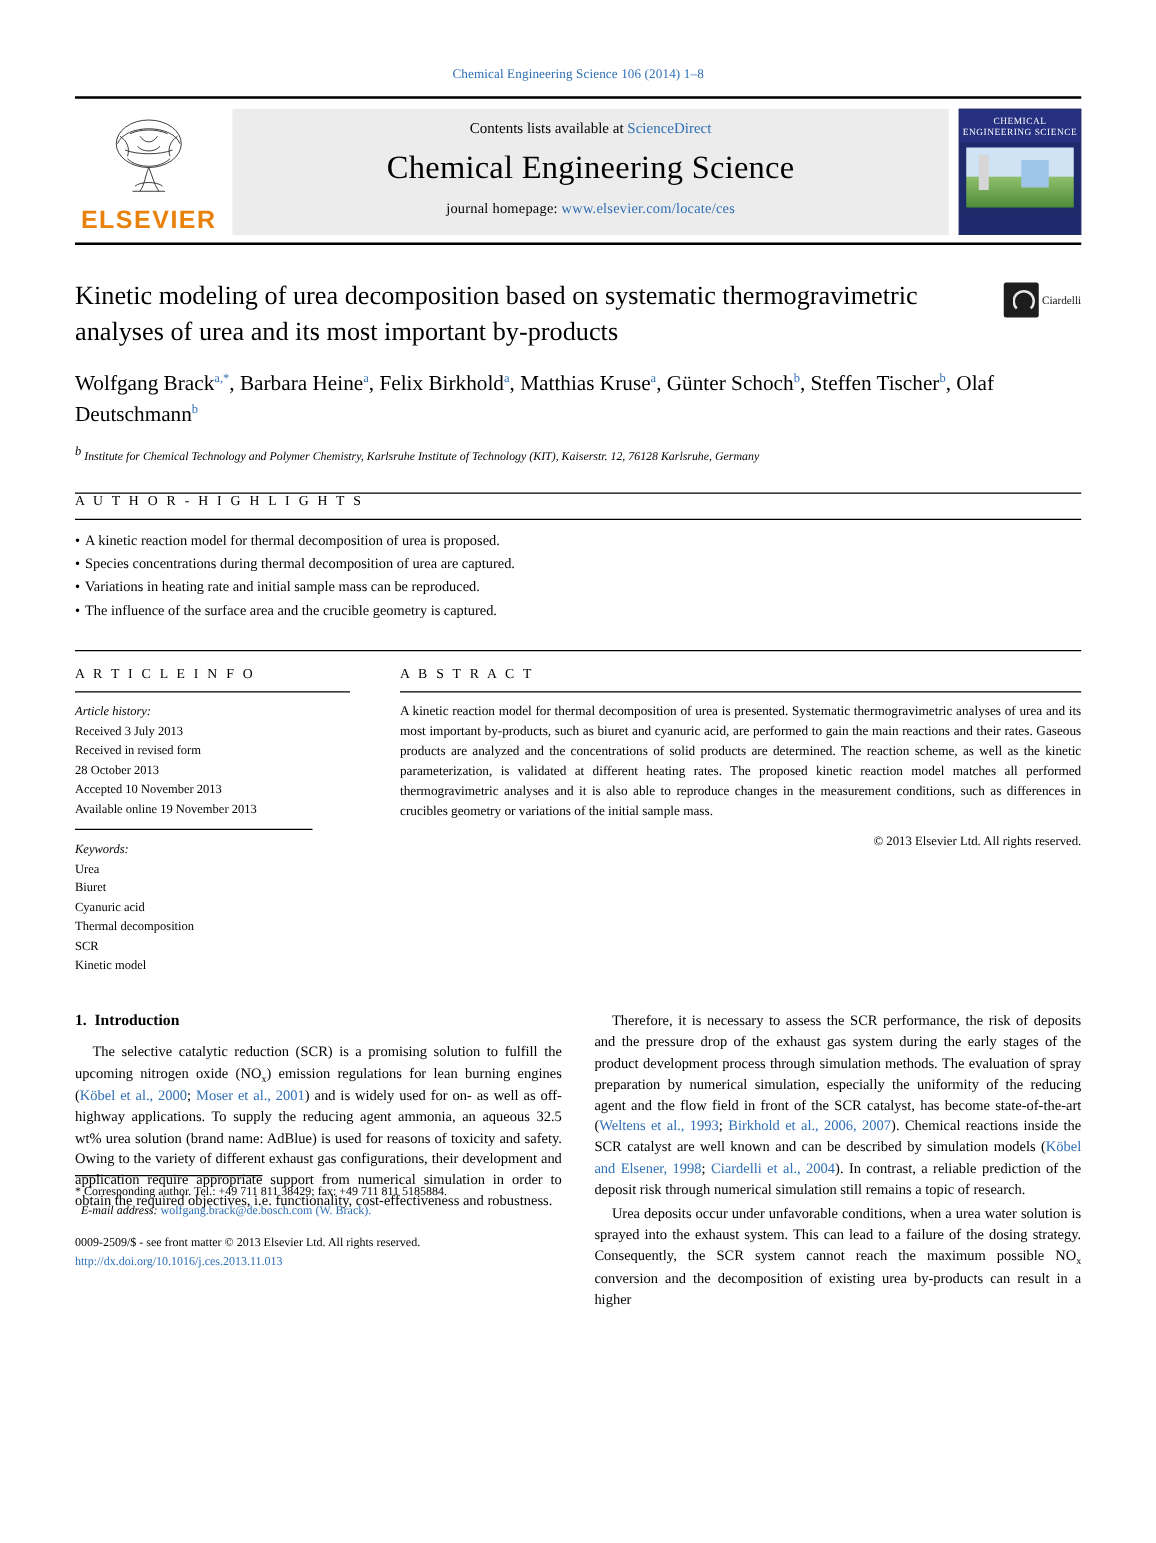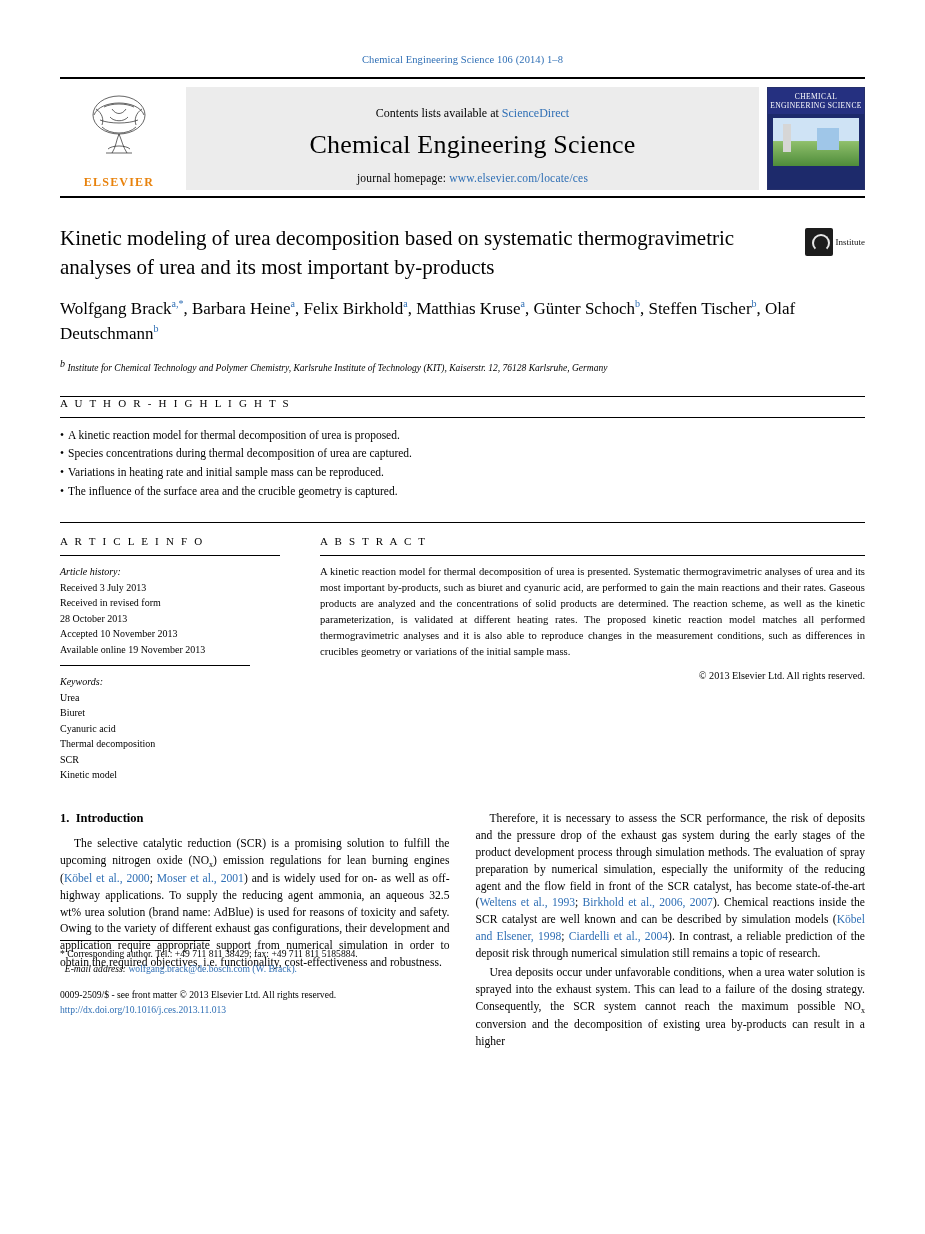--- a/index.html
+++ b/index.html
@@ -48,34 +48,34 @@
     width: 118px;
     flex: 0 0 118px;
     display: flex;
     flex-direction: column;
     align-items: center;
     justify-content: flex-start;
     padding-top: 2px;
   }
   .tree-svg { display:block; }
   .elsevier-word {
-    font-family: Liberation Serif, serif;
+    font-family: Liberation Sans, sans-serif;
     color: #e8820c;
-    font-size: 12px;
+    font-size: 20px;
     letter-spacing: 1.2px;
     font-weight: bold;
-    margin-top: 12px;
+    margin-top: 2px;
   }
   .masthead-center {
     flex: 1 1 auto;
     background: #ececec;
     margin: 0 8px;
     display: flex;
     flex-direction: column;
-    justify-content: flex-end;
+    justify-content: flex-start;
     align-items: center;
     padding: 8px 0 6px 0;
   }
   .contents-line {
     font-size: 12px;
     margin-bottom: 9px;
   }
   .journal-title {
     font-size: 26px;
     letter-spacing: 0.2px;
@@ -309,21 +309,21 @@
     <div class="cover-thumb">
       <div class="cover-top">CHEMICAL ENGINEERING SCIENCE</div>
       <div class="cover-img"></div>
       <div class="cover-bottom"></div>
     </div>
   </div>
 
   <div class="title-area">
     <div class="crossmark">
       <div class="crossmark-box"></div>
-      <div class="crossmark-label">Institute</div>
+      <div class="crossmark-label">Ciardelli</div>
     </div>
     <h1 class="paper-title">Kinetic modeling of urea decomposition based on systematic thermogravimetric analyses of urea and its most important by-products</h1>
     <div class="authors">Wolfgang Brack<sup class="aff-mark">a,*</sup>, Barbara Heine<sup class="aff-mark">a</sup>, Felix Birkhold<sup class="aff-mark">a</sup>, Matthias Kruse<sup class="aff-mark">a</sup>, Günter Schoch<sup class="aff-mark">b</sup>, Steffen Tischer<sup class="aff-mark">b</sup>, Olaf Deutschmann<sup class="aff-mark">b</sup></div>
     <div class="aff"><sup>b</sup> Institute for Chemical Technology and Polymer Chemistry, Karlsruhe Institute of Technology (KIT), Kaiserstr. 12, 76128 Karlsruhe, Germany</div>
   </div>
 
   <div class="section-block highlights">
     <div class="sec-head">A U T H O R - H I G H L I G H T S</div>
     <div class="hl-rule"></div>
     <div class="hl-list">

